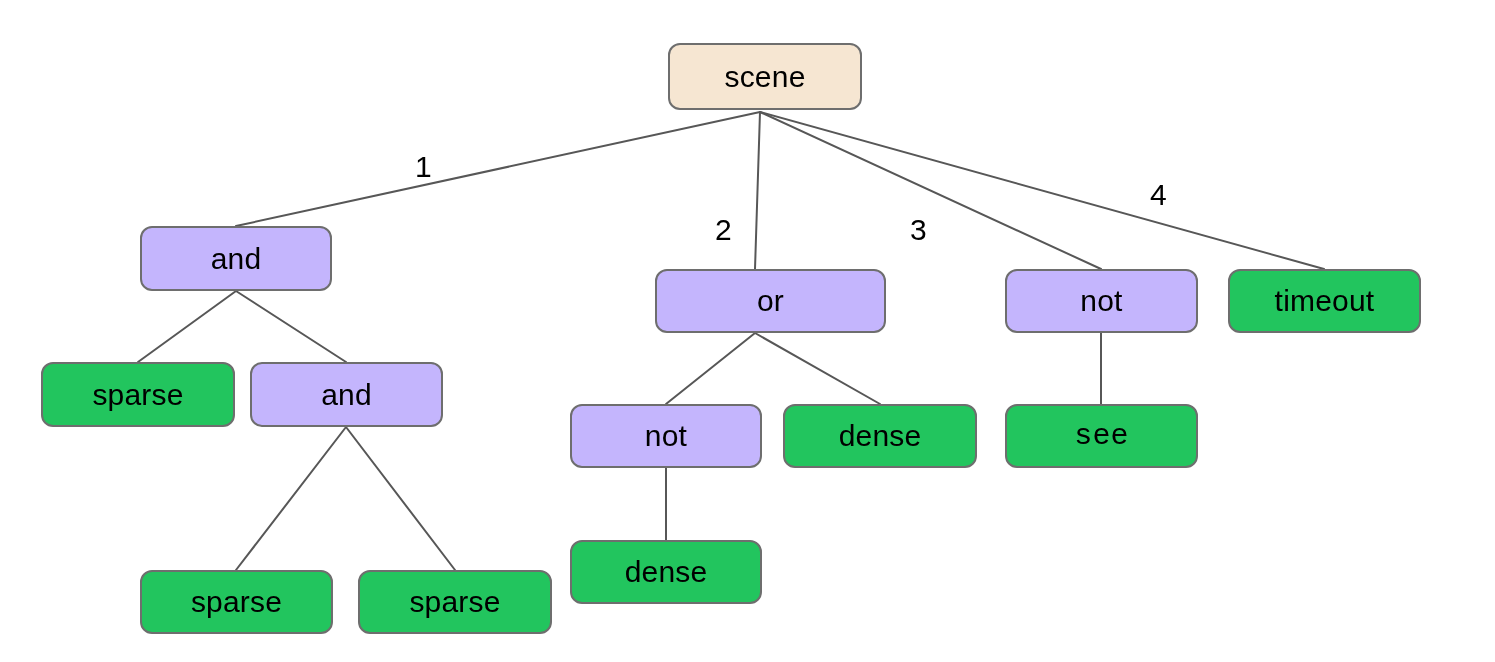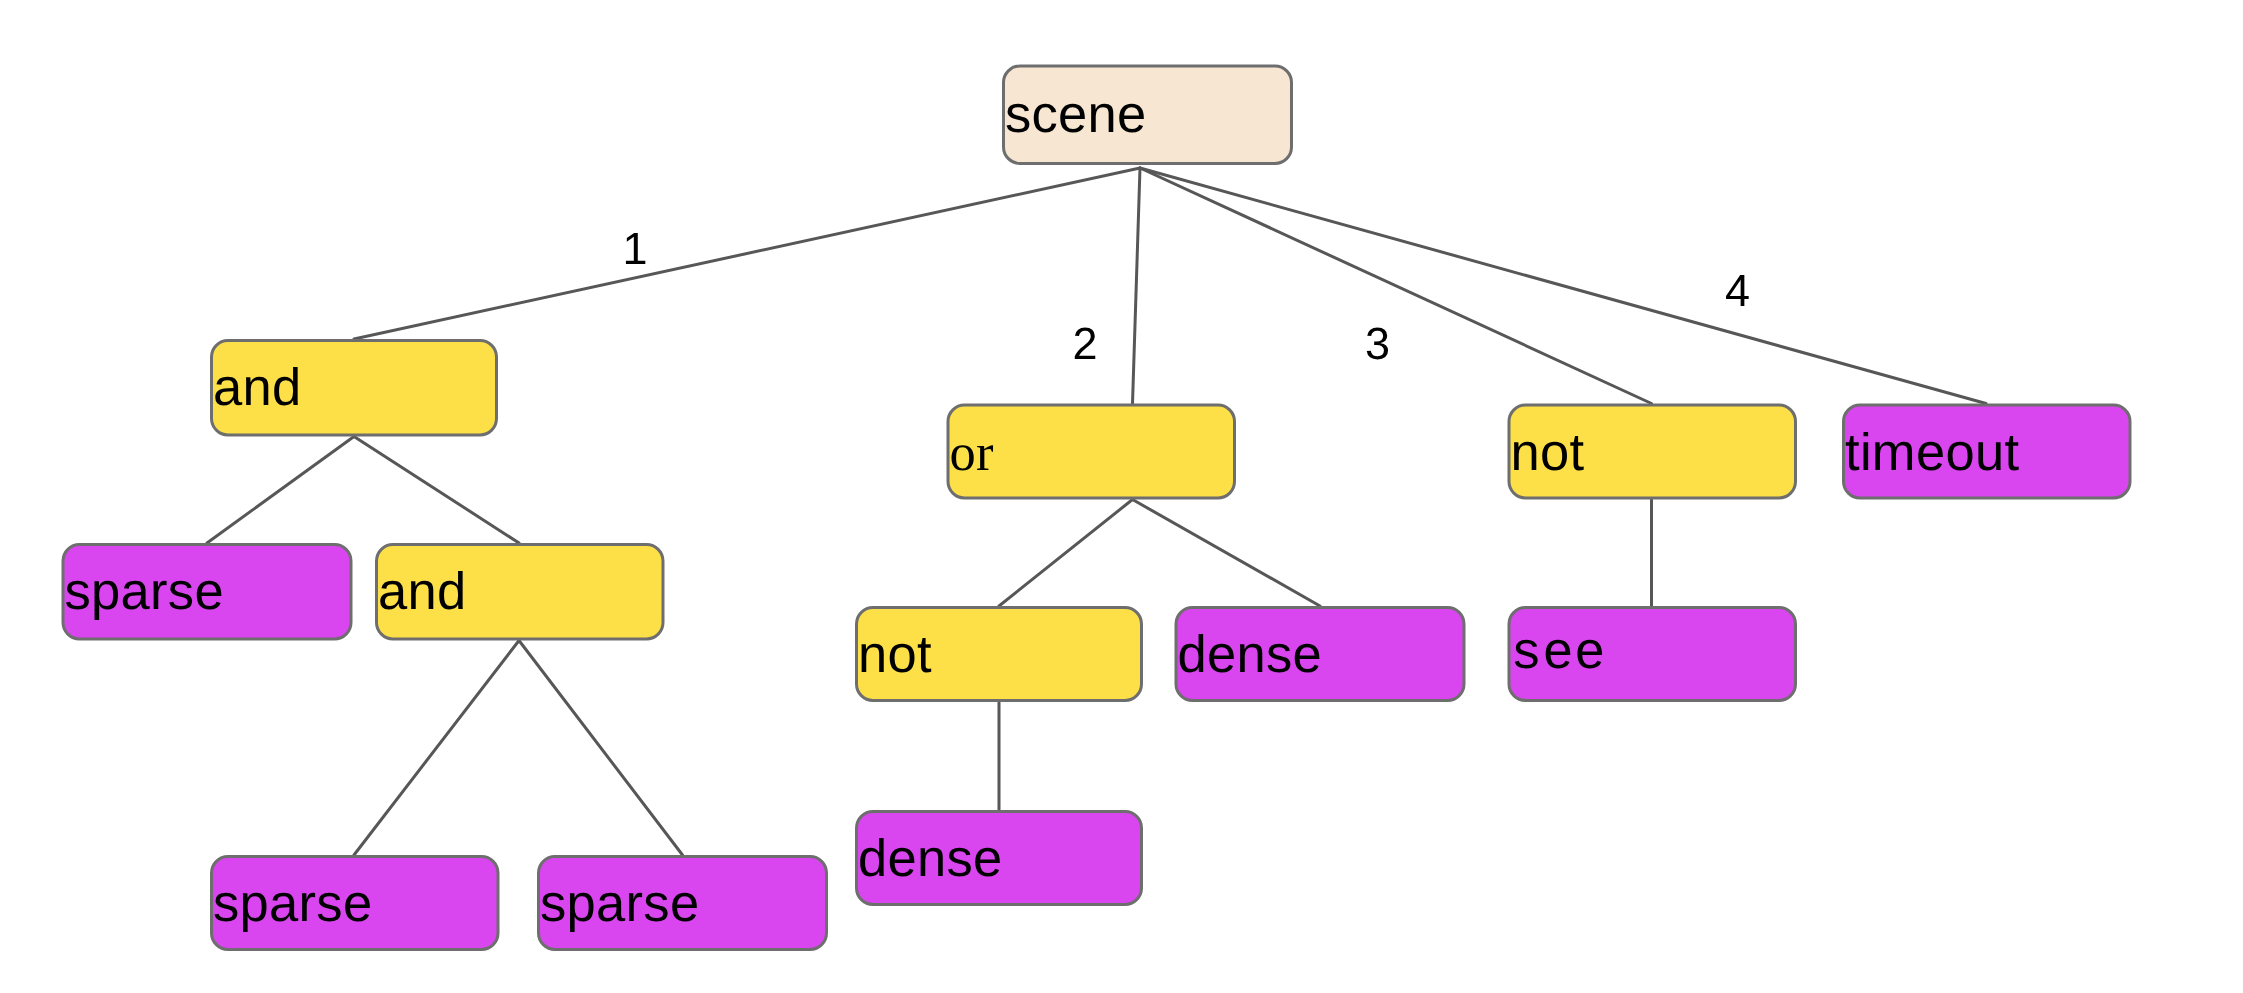--- a/index.html
+++ b/index.html
@@ -24,31 +24,31 @@
     height: 662px;
     pointer-events: none;
   }
   .node {
     position: absolute;
     box-sizing: border-box;
     border: 2px solid #6e6e6e;
     border-radius: 12px;
     display: flex;
     align-items: center;
-    justify-content: flex-start;
+    justify-content: center;
     color: #000000;
-    font-size: 35px;
+    font-size: 30px;
     line-height: 1;
     letter-spacing: 0.2px;
     white-space: nowrap;
     user-select: none;
   }
   .node.root   { background: #f6e6d2; }
-  .node.op     { background: #fde047; }
-  .node.leaf   { background: #d946ef; }
+  .node.op     { background: #c4b5fd; }
+  .node.leaf   { background: #22c55e; }
   .node-label  { pointer-events: none; }
   .edge-label {
     position: absolute;
     color: #000000;
     font-size: 30px;
     line-height: 1;
     white-space: nowrap;
     user-select: none;
   }
 </style>
@@ -70,21 +70,21 @@
       <line x1="666" y1="468" x2="666" y2="540" stroke="#575757" stroke-width="2" stroke-linecap="round"></line>
       <line x1="1101" y1="333" x2="1101" y2="404" stroke="#575757" stroke-width="2" stroke-linecap="round"></line>
     </svg>
   <div id="node-layer">
       <div class="node root" style="left: 668px; top: 43px; width: 194px; height: 67px;">
         <span class="node-label">scene</span>
       </div>
       <div class="node op" style="left: 140px; top: 226px; width: 192px; height: 65px;">
         <span class="node-label">and</span>
       </div>
-      <div class="node op" style="left: 631px; top: 269px; width: 193px; height: 64px; font-family: Liberation Serif, serif;">
+      <div class="node op" style="left: 655px; top: 269px; width: 231px; height: 64px;">
         <span class="node-label">or</span>
       </div>
       <div class="node op" style="left: 1005px; top: 269px; width: 193px; height: 64px;">
         <span class="node-label">not</span>
       </div>
       <div class="node leaf" style="left: 1228px; top: 269px; width: 193px; height: 64px;">
         <span class="node-label">timeout</span>
       </div>
       <div class="node leaf" style="left: 41px; top: 362px; width: 194px; height: 65px;">
         <span class="node-label">sparse</span>

